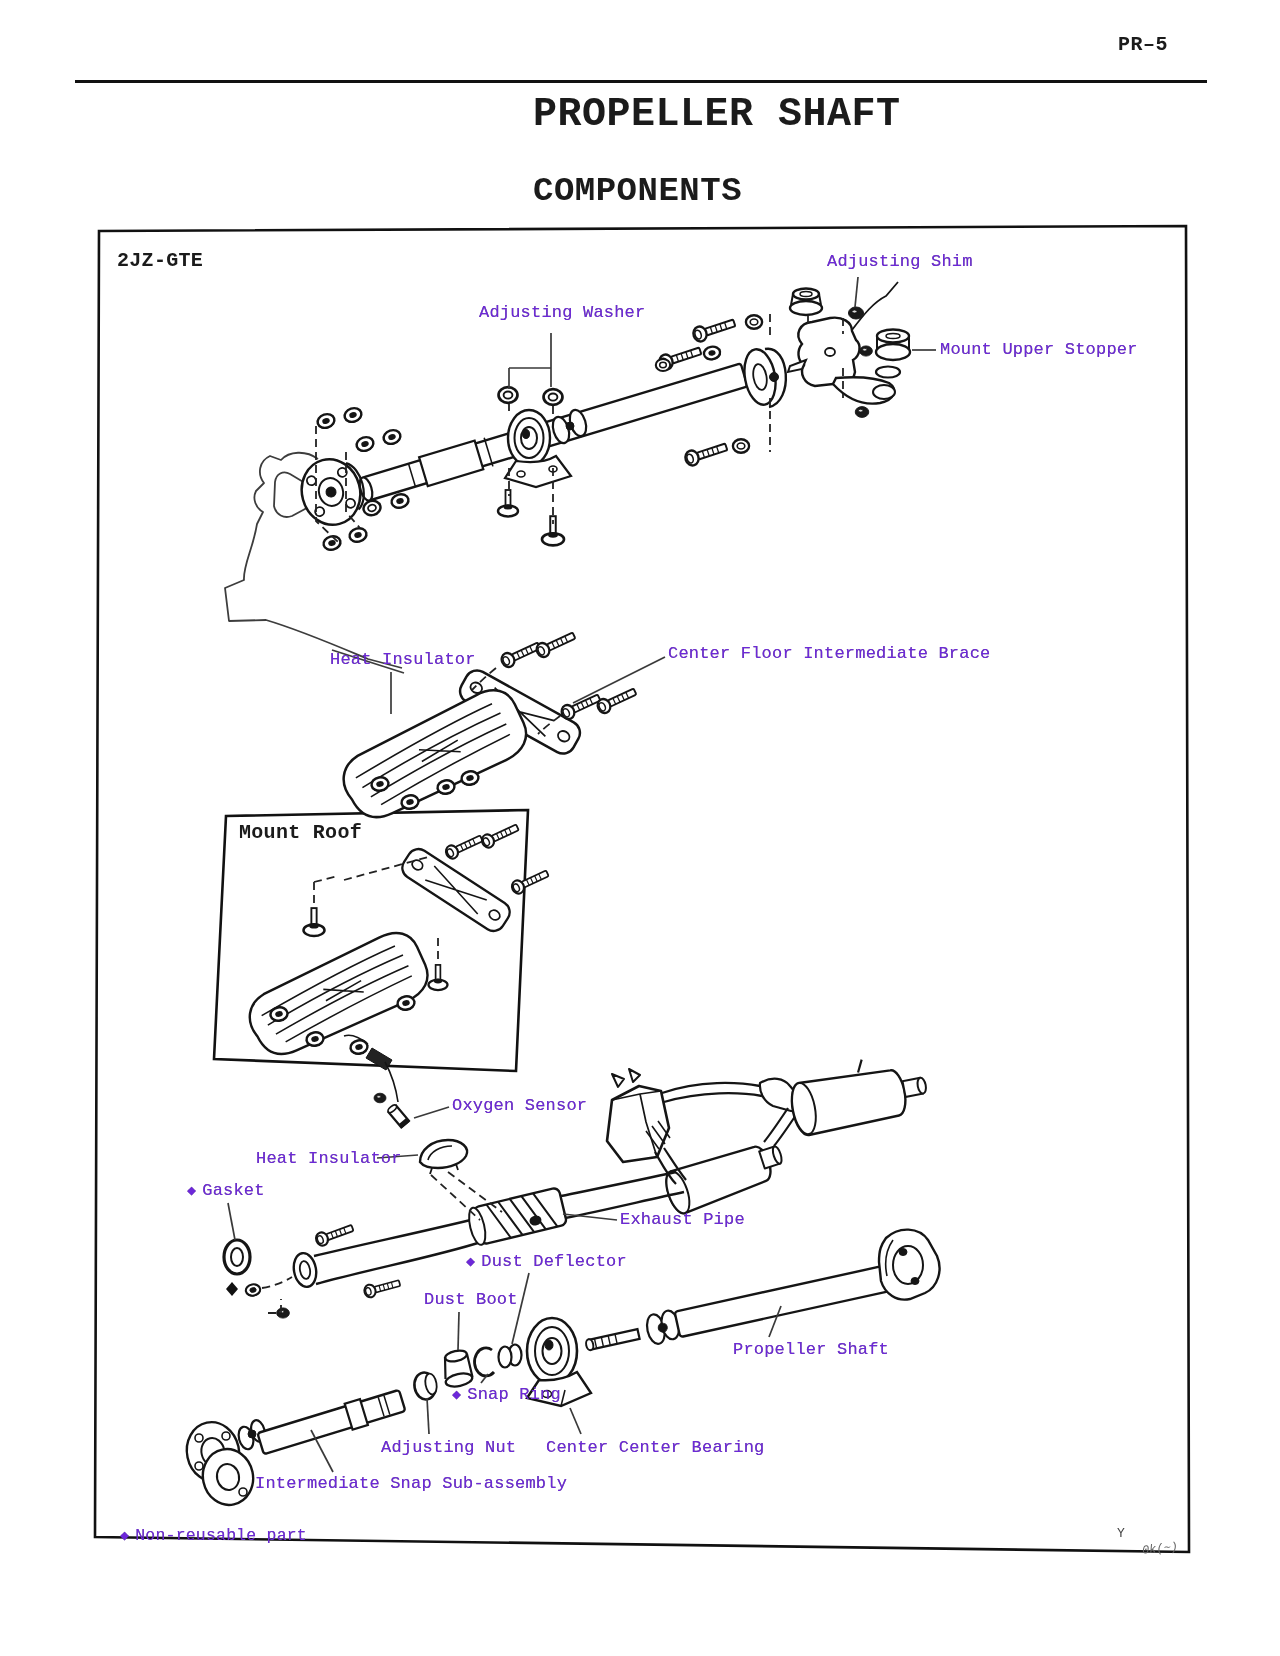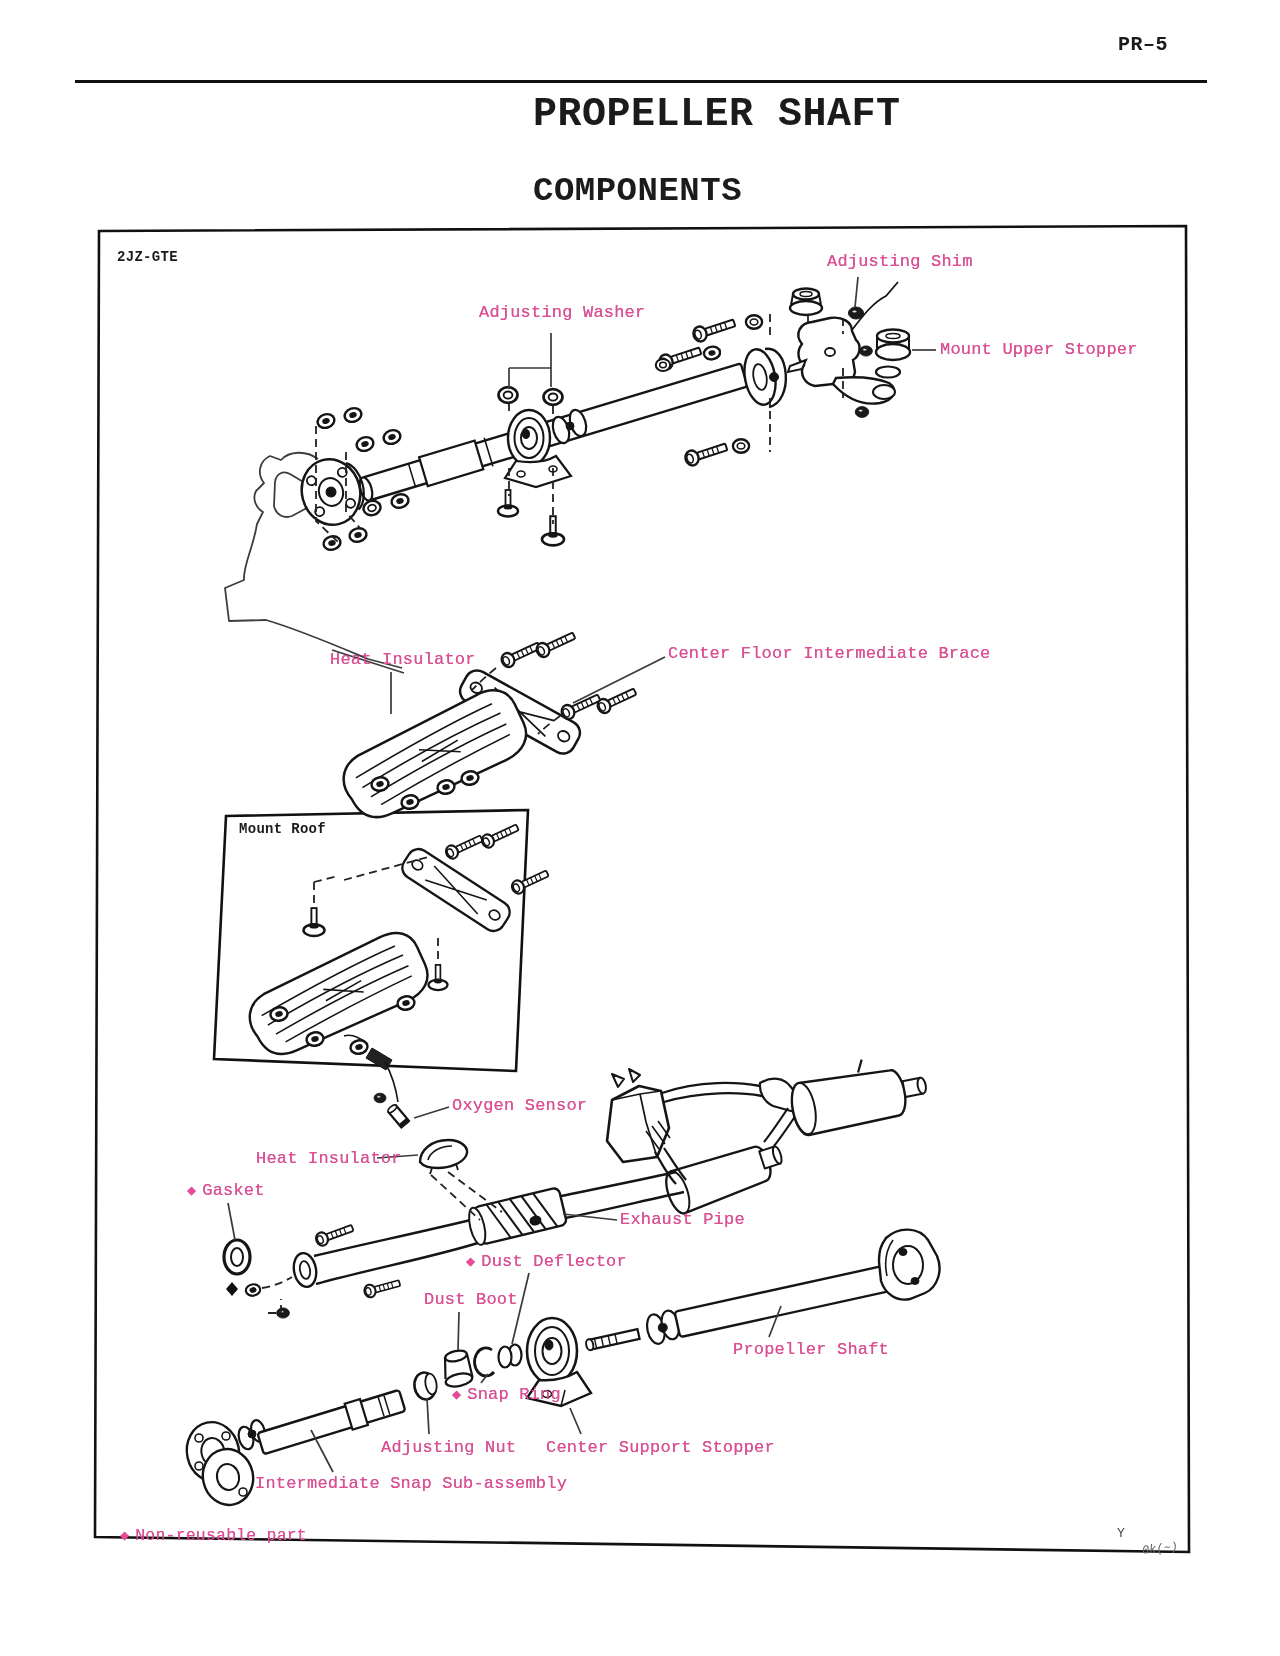--- a/index.html
+++ b/index.html
@@ -1,21 +1,21 @@
 <!DOCTYPE html>
 <html><head>
 <meta charset="utf-8">
 <style>
   html,body{margin:0;padding:0;background:#e8e8e8;}
   #page{position:relative;width:1280px;height:1656px;background:#fff;overflow:hidden;
         font-family:Liberation Mono, monospace;color:#1b1b1b;padding-left:36px;}
   .abs{position:absolute;white-space:nowrap;}
-  .lbl{font-size:17px;letter-spacing:.2px;color:#ec4899;text-shadow:0 0 .5px rgba(20,20,20,.55);}
+  .lbl{font-size:17px;letter-spacing:.2px;color:#6d28d9;text-shadow:0 0 .5px rgba(20,20,20,.55);}
   .lbl .dm{font-size:15px;margin-right:6px;}
-  .boldlbl{font-weight:bold;font-size:14px;letter-spacing:.3px;}
+  .boldlbl{font-weight:bold;font-size:20px;letter-spacing:.3px;}
   #hdr{left:0;top:56px;width:1280px;text-align:center;font-size:16.5px;letter-spacing:.4px;}
   #hdr .b{font-weight:bold;}
   #hdr .sep{margin:0 14px;}
   #pagenum{left:1118px;top:33px;font-weight:bold;font-size:20px;letter-spacing:.5px;}
   #rule{left:75px;top:80px;width:1132px;height:3px;background:#111;}
   #title1{left:533px;top:92px;font-weight:bold;font-size:40px;letter-spacing:.5px;}
   #title2{left:533px;top:141px;font-weight:bold;font-size:34px;letter-spacing:.5px;margin-top:31px;}
   #legend{font-size:16.5px;margin-top:16px;}
   .hand{color:#444;font-size:13px;}
   #scribble{color:#666;font-size:12px;font-style:italic;transform:rotate(-6deg);}
@@ -362,20 +362,20 @@
   <div class="abs boldlbl" style="left:239px;top:821px">Mount Roof</div>
   <div class="abs lbl" style="left:452px;top:1096px">Oxygen Sensor</div>
   <div class="abs lbl" style="left:256px;top:1149px">Heat Insulator</div>
   <div class="abs lbl" style="left:187px;top:1181px"><span class="dm">◆</span><span>Gasket</span></div>
   <div class="abs lbl" style="left:620px;top:1210px">Exhaust Pipe</div>
   <div class="abs lbl" style="left:466px;top:1252px"><span class="dm">◆</span><span>Dust Deflector</span></div>
   <div class="abs lbl" style="left:424px;top:1290px">Dust Boot</div>
   <div class="abs lbl" style="left:733px;top:1340px">Propeller Shaft</div>
   <div class="abs lbl" style="left:452px;top:1385px"><span class="dm">◆</span><span>Snap Ring</span></div>
   <div class="abs lbl" style="left:381px;top:1438px">Adjusting Nut</div>
-  <div class="abs lbl" style="left:546px;top:1438px">Center Support Stopper</div>
+  <div class="abs lbl" style="left:546px;top:1438px">Center Center Bearing</div>
   <div class="abs lbl" style="left:255px;top:1474px">Intermediate Snap Sub-assembly</div>
   <div class="abs lbl" id="legend" style="left:120px;top:1510px"><span class="dm">◆</span><span>Non-reusable part</span></div>
 
   <div class="abs hand" style="left:1117px;top:1526px">Y</div>
   <div class="abs" id="scribble" style="left:1142px;top:1542px">0k(~)</div>
 
 </div>
 
 </body></html>

